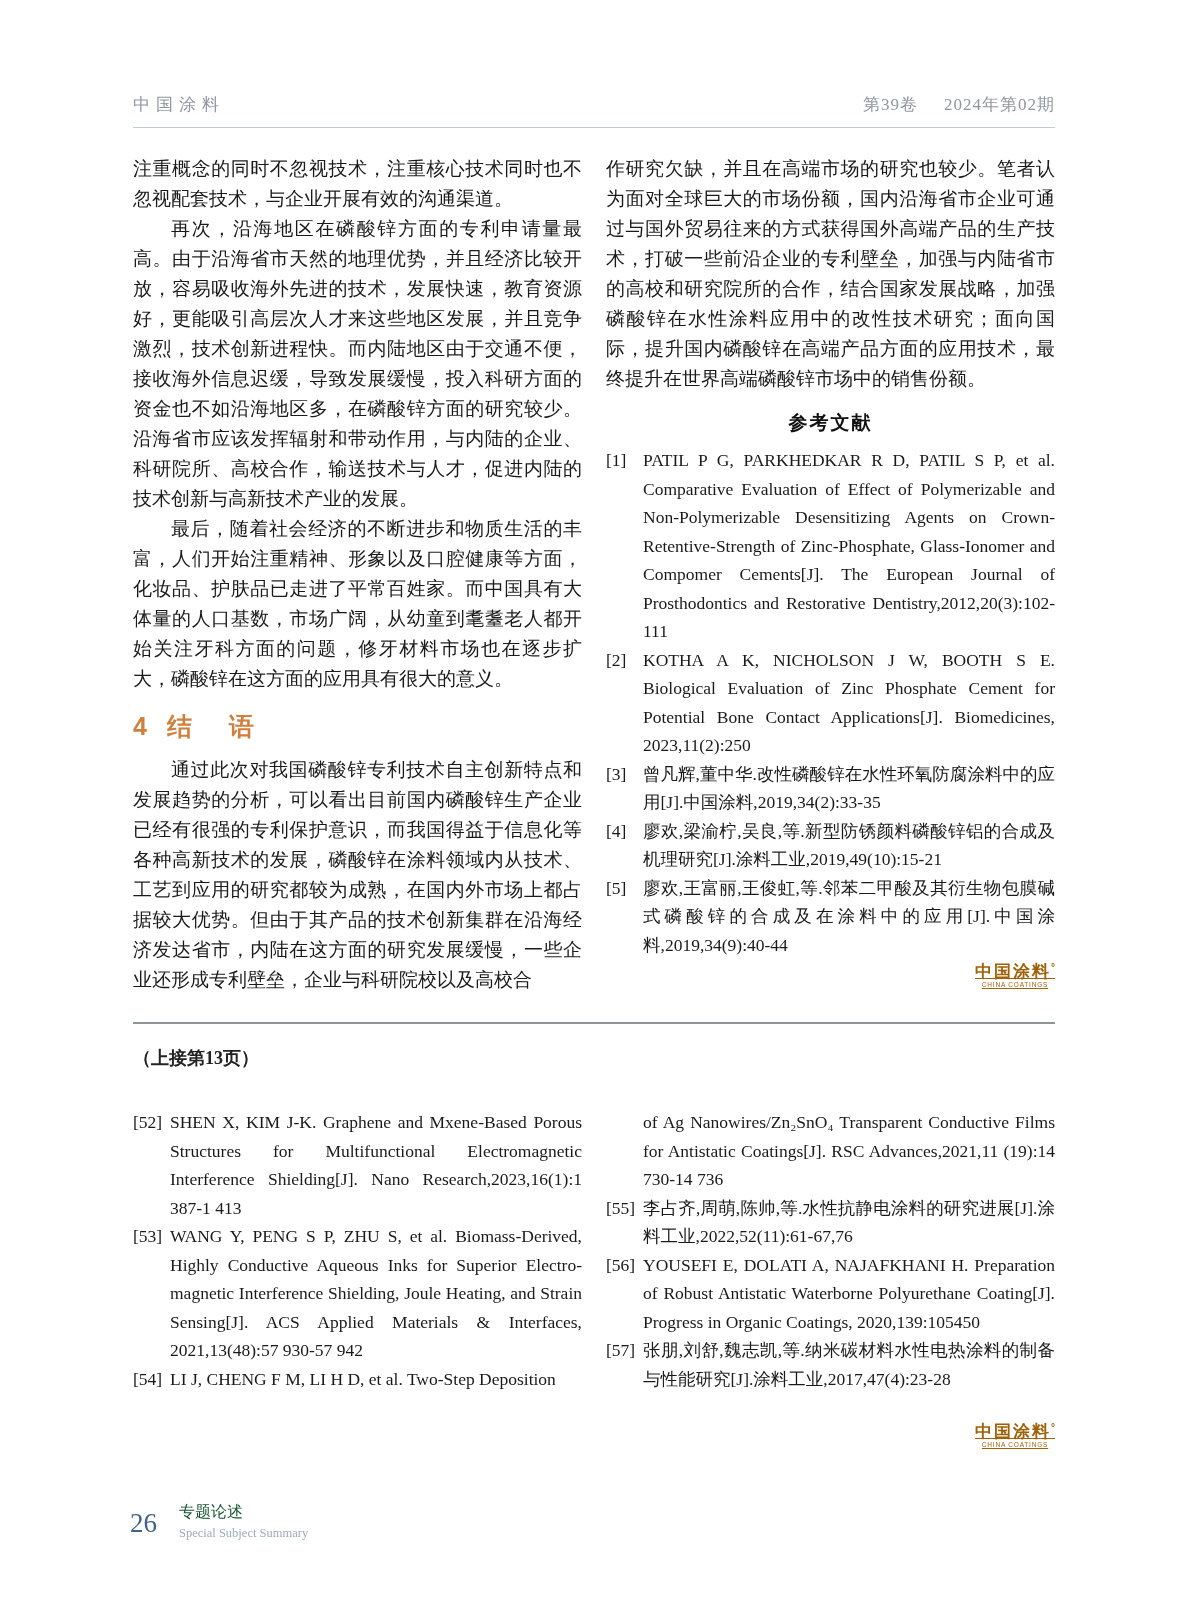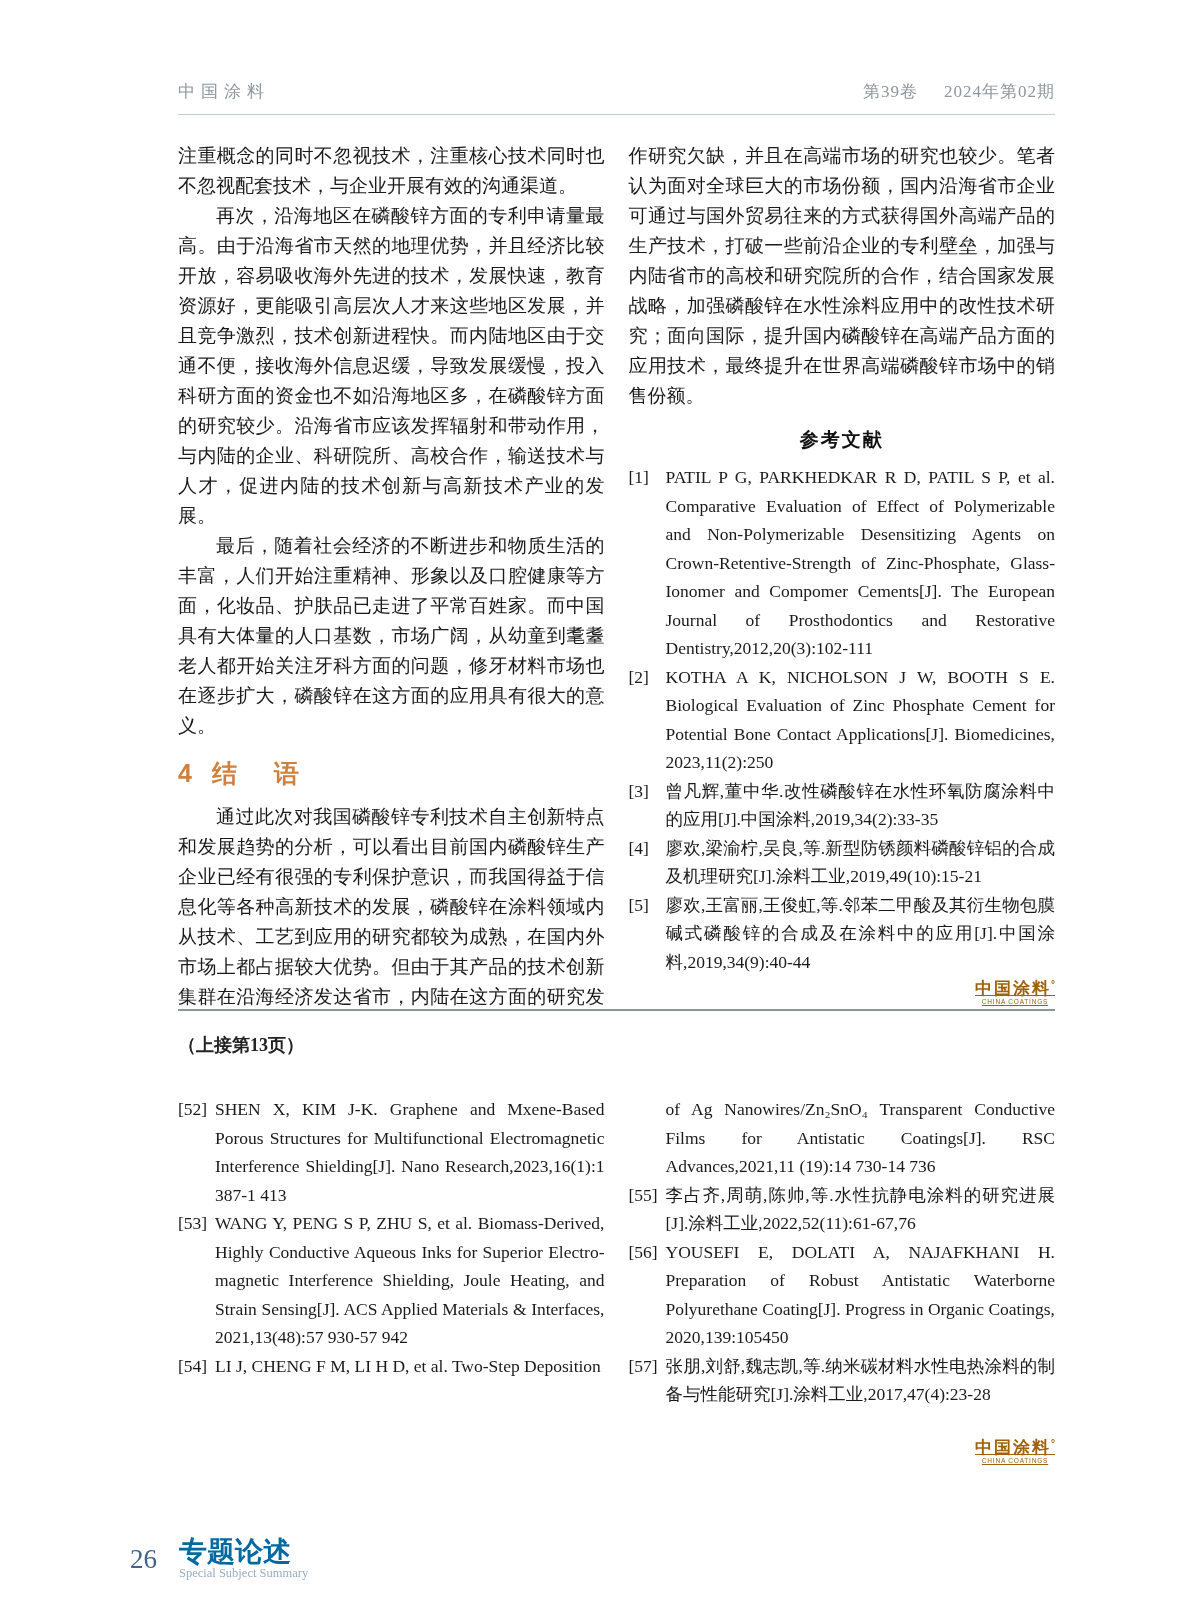--- a/index.html
+++ b/index.html
@@ -7,21 +7,21 @@
   .page {
     position: relative;
     width: 1187px;
     height: 1600px;
     margin: 0 auto;
     background: #ffffff;
     font-family: "Liberation Serif", "DejaVu Serif", serif;
     color: #1a1a1a;
     overflow: hidden;
   }
-  .content { padding: 0 132px 0 133px; margin-left: 45px; }
+  .content { padding: 13px 132px 0 133px; }
 
   
   .page-header {
     padding-top: 80px;
     padding-bottom: 11px;
     border-bottom: 1px solid #c3cad0;
     display: flex;
     justify-content: space-between;
     align-items: baseline;
     color: #8e979e;
@@ -98,37 +98,37 @@
 
   
   .mid-divider { border: none; border-top: 2px solid #8f9498; margin: 0; }
   .continued-note { margin-top: 22px; font-size: 18px; color: #222; font-weight: bold; }
   .bottom-section { display: flex; gap: 24px; margin-top: 38px; }
 
   
   .page-footer {
     position: absolute;
     left: 130px;
-    top: 1536px;
+    top: 1500px;
     display: flex;
-    align-items: flex-end;
+    align-items: flex-start;
   }
   .page-number {
     font-size: 27px;
     color: #41638b;
     line-height: 46px;
     padding-right: 10px;
   }
   .footer-bar { width: 3px; background: #2f567e; }
   .footer-text { padding-left: 9px; }
   .footer-cn {
     font-family: "Liberation Sans", "DejaVu Sans", sans-serif;
-    font-weight: 700;
-    font-size: 28px;
-    color: #0369a1;
+    font-weight: 400;
+    font-size: 16px;
+    color: #14532d;
     line-height: 24px;
   }
   .footer-en {
     font-size: 12.5px;
     color: #9aacc0;
     line-height: 18px;
   }
 </style>
 </head>
 <body>

